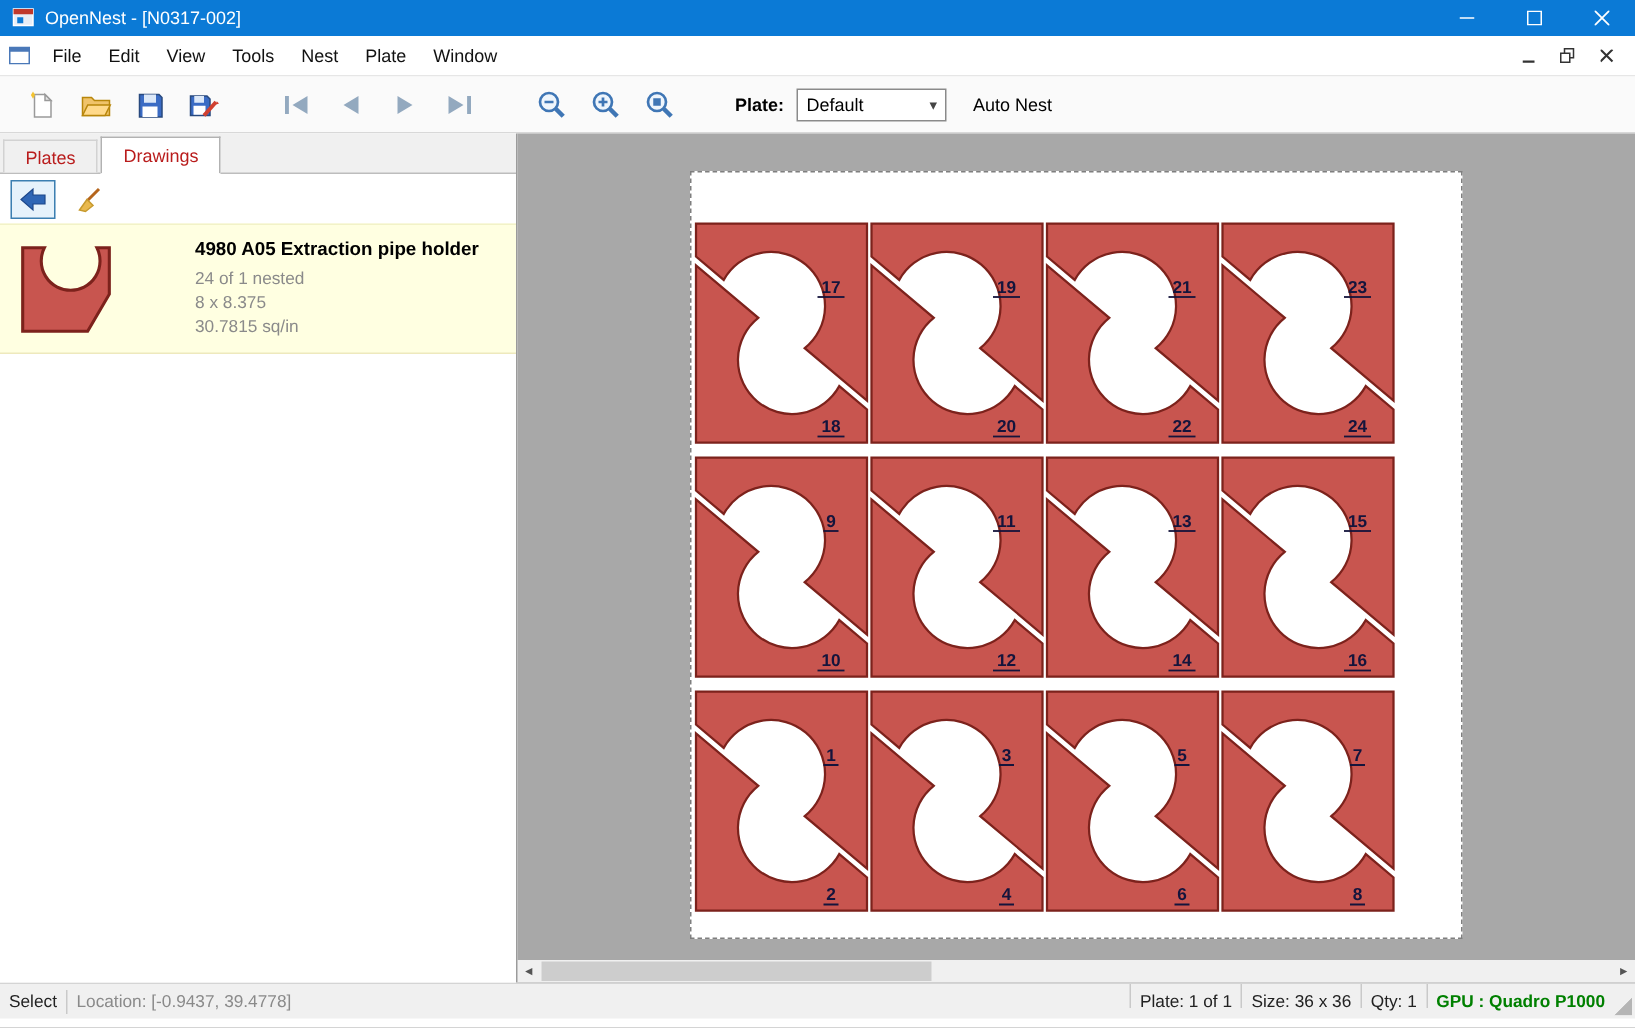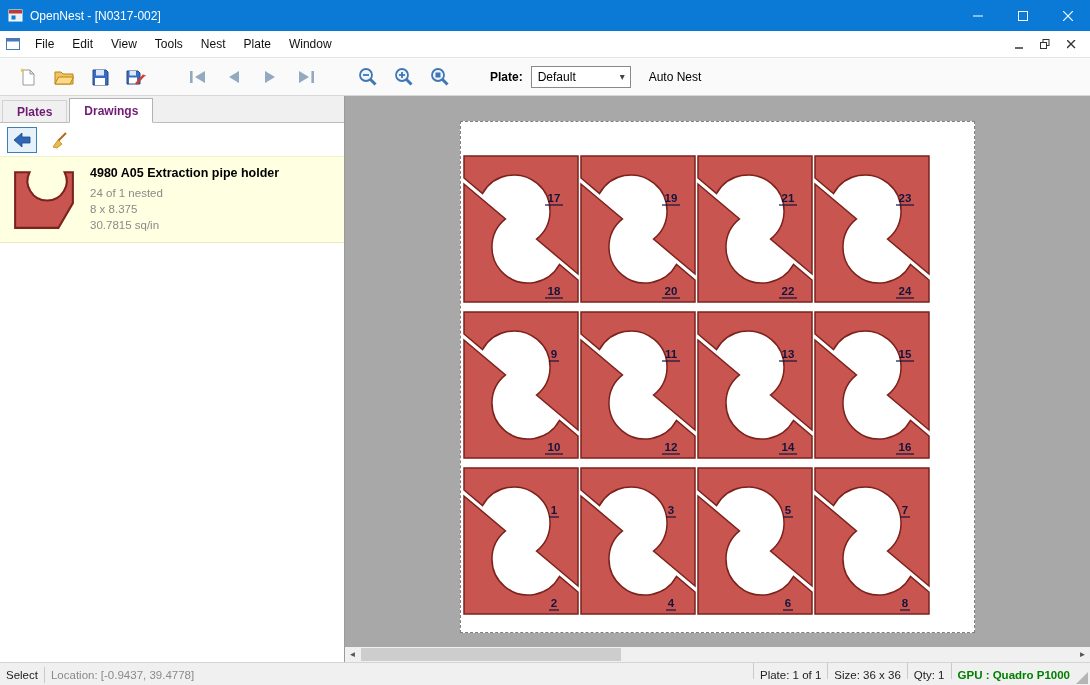--- a/index.html
+++ b/index.html
@@ -1,20 +1,20 @@
 <!DOCTYPE html>
 <html><head>
 <meta charset="utf-8">
 <style>
   * { box-sizing: border-box; margin: 0; padding: 0; }
   html,body { width:1090px; height:685px; overflow:hidden; }
   body { font-family:"Liberation Sans", sans-serif; background:#fff; user-select:none; }
 
   
-  .titlebar { height:31px; background:#0b7ad6; color:#fff; display:flex; align-items:center; }
+  .titlebar { height:24px; background:#0b7ad6; color:#fff; display:flex; align-items:center; }
   .titlebar .app-icon { margin:0 6px 0 8px; display:flex; }
   .titlebar .title { font-size:12px; flex:1; }
   .win-btn { width:45px; height:30px; display:flex; align-items:center; justify-content:center; }
 
   
   .menubar { height:27px; background:#ffffff; border-bottom:1px solid #e6e6e6; display:flex; align-items:center; font-size:12px; }
   .mdi-icon { margin:0 6px 0 6px; display:flex; }
   .menu-item { padding:0 9px; height:100%; display:flex; align-items:center; color:#111; }
   .mdi-controls { margin-left:auto; display:flex; align-items:center; gap:4px; padding-right:8px; }
   .mdi-btn { width:22px; height:20px; display:flex; align-items:center; justify-content:center; }
@@ -25,26 +25,26 @@
   .tb-gap { width:26px; }
   .engine-label { font-weight:bold; margin:0 8px 0 6px; }
   .combo { width:100px; height:22px; background:#fff; border:1px solid #8a8a8a; display:flex; align-items:center; padding-left:6px; }
   .combo .chev { margin-left:auto; padding:0 5px; color:#444; font-size:10px; }
   .autonest { margin-left:18px; }
 
   
   .main { display:flex; height:566px; }
   .left-panel { width:345px; border-right:1px solid #9b9b9b; background:#fff; display:flex; flex-direction:column; }
   .tabstrip { height:27px; background:#f0f0f0; display:flex; align-items:flex-end; border-bottom:1px solid #bdbdbd; padding-left:2px; }
-  .tab { font-size:12px; padding:0 14px; height:22px; display:flex; align-items:center; border:1px solid #d2d2d2; border-bottom:none; background:#f0f0f0; color:#701a75; margin-right:2px;font-weight:bold; }
+  .tab { font-size:12px; padding:0 14px; height:22px; display:flex; align-items:center; border:1px solid #d2d2d2; border-bottom:none; background:#f0f0f0; color:#b91c1c; margin-right:2px; }
   .tab.active { background:#fff; height:25px; border:1px solid #b2b2b2; border-bottom:1px solid #fff; margin-bottom:-1px; }
   .subtoolbar { height:33px; display:flex; align-items:center; gap:7px; padding-left:7px; background:#fff; }
   .st-btn { width:30px; height:26px; border:1px solid transparent; background:transparent; display:flex; align-items:center; justify-content:center; }
   .st-btn.selected { border:1px solid #3c7fb1; background:#e6f2fb; }
-  .drawing-item { background:#ffffe1; display:flex; padding:9px 8px; border-top:1px solid #f2f2c8; border-bottom:1px solid #eee9bd; }
+  .drawing-item { background:#ffffe1; display:flex; padding:9px 8px; border-top:1px solid #f2f2c8; border-bottom:1px solid #eee9bd;gap:40px; }
   .thumb-box { width:72px; display:flex; align-items:flex-start; justify-content:center; }
   .item-text { margin-left:10px; }
   .item-name { font-size:12.5px; font-weight:bold; color:#000; margin-bottom:5px; }
   .item-sub { font-size:11.5px; color:#8a8a8a; line-height:16px; }
 
   .canvas { flex:1; background:#a8a8a8; position:relative; overflow:hidden; }
   .plate { position:absolute; left:115px; top:25px; width:515px; height:512px; background:#fff; border:1px dashed #7f7f7f; }
   .hscroll { position:absolute; left:0; right:0; bottom:0; height:15px; background:#f0f0f0; display:flex; align-items:center; }
   .hs-arrow { width:15px; height:15px; display:flex; align-items:center; justify-content:center; font-size:8px; color:#555; }
   .hs-thumb { position:absolute; left:16px; width:260px; top:1px; bottom:1px; background:#cdcdcd; }

